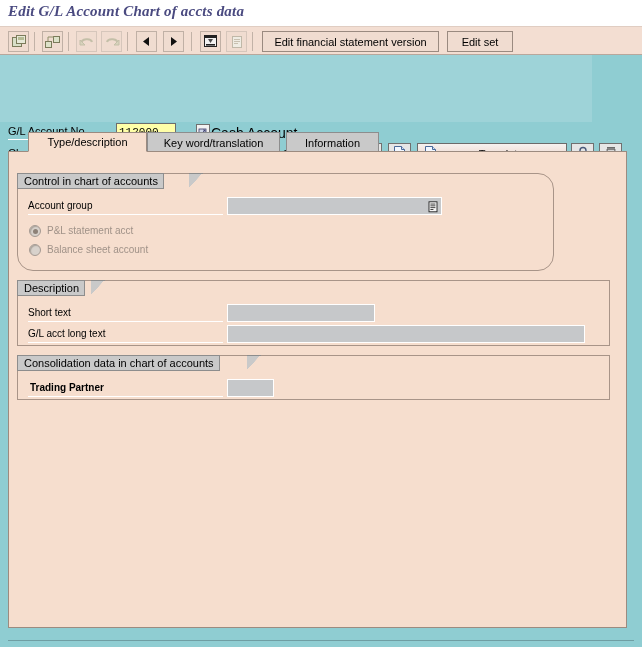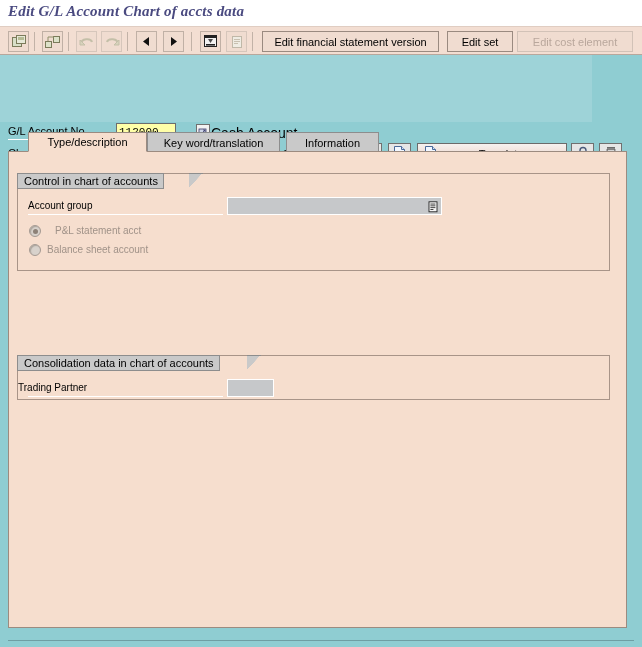--- a/index.html
+++ b/index.html
@@ -264,21 +264,20 @@
       <rect x="1.5" y="1.5" width="9" height="11" fill="#efece3" stroke="#c0b8a8"></rect>
       <rect x="3" y="4" width="6" height="1" fill="#c8c0b0"></rect>
       <rect x="3" y="6" width="6" height="1" fill="#c8c0b0"></rect>
       <rect x="3" y="8" width="4" height="1" fill="#c8c0b0"></rect>
     </svg>
   </div>
   <div class="tb-sep" style="left:252px;"></div>
 
   <div class="tb-txtbtn" style="left:262px; width:177px;">Edit financial statement version</div>
   <div class="tb-txtbtn" style="left:447px; width:66px;">Edit set</div>
-  <div class="tb-txtbtn disabled" style="left:517px; width:116px;">Edit cost element</div>
 </div>
 
 <div id="headerarea">
 
   <div class="hdr-label" style="left:8px; top:70px;">G/L Account No.</div>
   <div class="hdr-underline" style="left:8px; top:84px; width:106px;"></div>
   <input class="hdr-input focus" style="left: 116px; top: 68px; width: 60px;" value="112000">
   <div class="hdr-iconbtn" style="left:196px; top:69px;">
     <svg width="10" height="10" viewBox="0 0 10 10">
       <rect x="1" y="2" width="7" height="6" fill="#cfd6e8" stroke="#3a3a6a" stroke-width="0.8"></rect>
@@ -341,52 +340,64 @@
 </div>
 
 <div id="tabstrip">
   <div class="tab active" style="left:20px; width:119px;">Type/description</div>
   <div class="tab inactive" style="left:139px; width:133px;">Key word/translation</div>
   <div class="tab inactive" style="left:278px; width:93px;">Information</div>
 </div>
 
 <div id="tabpanel">
 
-  <div class="group" style="left:8px; top:21px; width:593px; height:98px;">
+  <div class="group" style="left:8px; top:21px; width:537px; height:98px;border-radius:16px;">
     <div class="group-title">Control in chart of accounts</div>
     <div class="group-title-tail" style="left:171px;"></div>
 
     <div class="fld-label" style="left:10px; top:26px;">Account group</div>
     <div class="fld-underline" style="left:10px; top:40px; width:195px;"></div>
     <div class="inp" style="left:209px; top:23px; width:215px;">
       <span class="inp-help">
         <svg width="11" height="12" viewBox="0 0 11 12">
           <rect x="1" y="0.8" width="8" height="10" fill="#f6f6f6" stroke="#222" stroke-width="0.9"></rect>
           <rect x="2.4" y="2.6" width="5" height="0.9" fill="#333"></rect>
           <rect x="2.4" y="4.4" width="5" height="0.9" fill="#333"></rect>
           <rect x="2.4" y="6.2" width="5" height="0.9" fill="#333"></rect>
           <rect x="2.4" y="8" width="3" height="0.9" fill="#333"></rect>
         </svg>
       </span>
     </div>
 
     <div class="radio" style="left:11px; top:51px;">
       <span class="dot"></span>
     </div>
-    <div class="fld-label disabled" style="left:29px; top:51px;margin-left:8px;">P&amp;L statement acct</div>
+    <div class="fld-label disabled" style="left:29px; top:51px;">P&amp;L statement acct</div>
 
     <div class="radio" style="left:11px; top:70px;"></div>
     <div class="fld-label disabled" style="left:29px; top:70px;">Balance sheet account</div>
   </div>
 
+  <div class="group" style="left:8px; top:128px; width:593px; height:66px;">
+    <div class="group-title">Description</div>
+    <div class="group-title-tail" style="left:73px;"></div>
+
+    <div class="fld-label" style="left:10px; top:26px;">Short text</div>
+    <div class="fld-underline" style="left:10px; top:40px; width:195px;"></div>
+    <div class="inp" style="left:209px; top:23px; width:148px;"></div>
+
+    <div class="fld-label" style="left:10px; top:47px;">G/L acct long text</div>
+    <div class="fld-underline" style="left:10px; top:61px; width:195px;"></div>
+    <div class="inp" style="left:209px; top:44px; width:358px;"></div>
+  </div>
 
   <div class="group" style="left:8px; top:203px; width:593px; height:45px;">
     <div class="group-title">Consolidation data in chart of accounts</div>
     <div class="group-title-tail" style="left:229px;"></div>
 
-    <div class="fld-label" style="left:0; top:26px;">Trading Partner</div>
+    <div class="fld-label" style="left:12px; top:26px;font-weight:bold;">Trading Partner</div>
     <div class="fld-underline" style="left:10px; top:40px; width:195px;"></div>
     <div class="inp" style="left:209px; top:23px; width:47px;"></div>
   </div>
 </div>
 
 <div id="bottomstrip"></div>
 <div id="bottomline"></div>
 
 </body></html>

